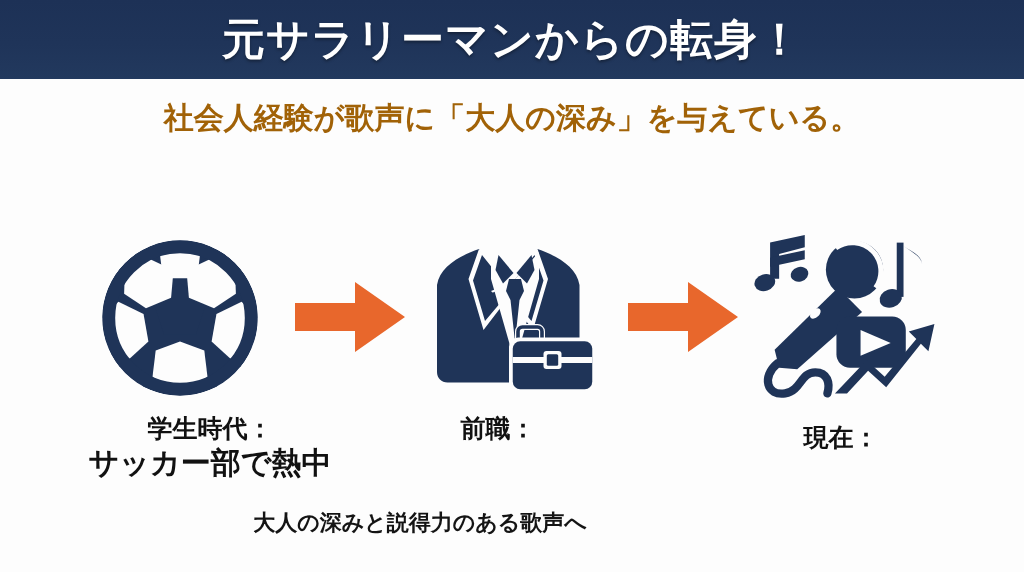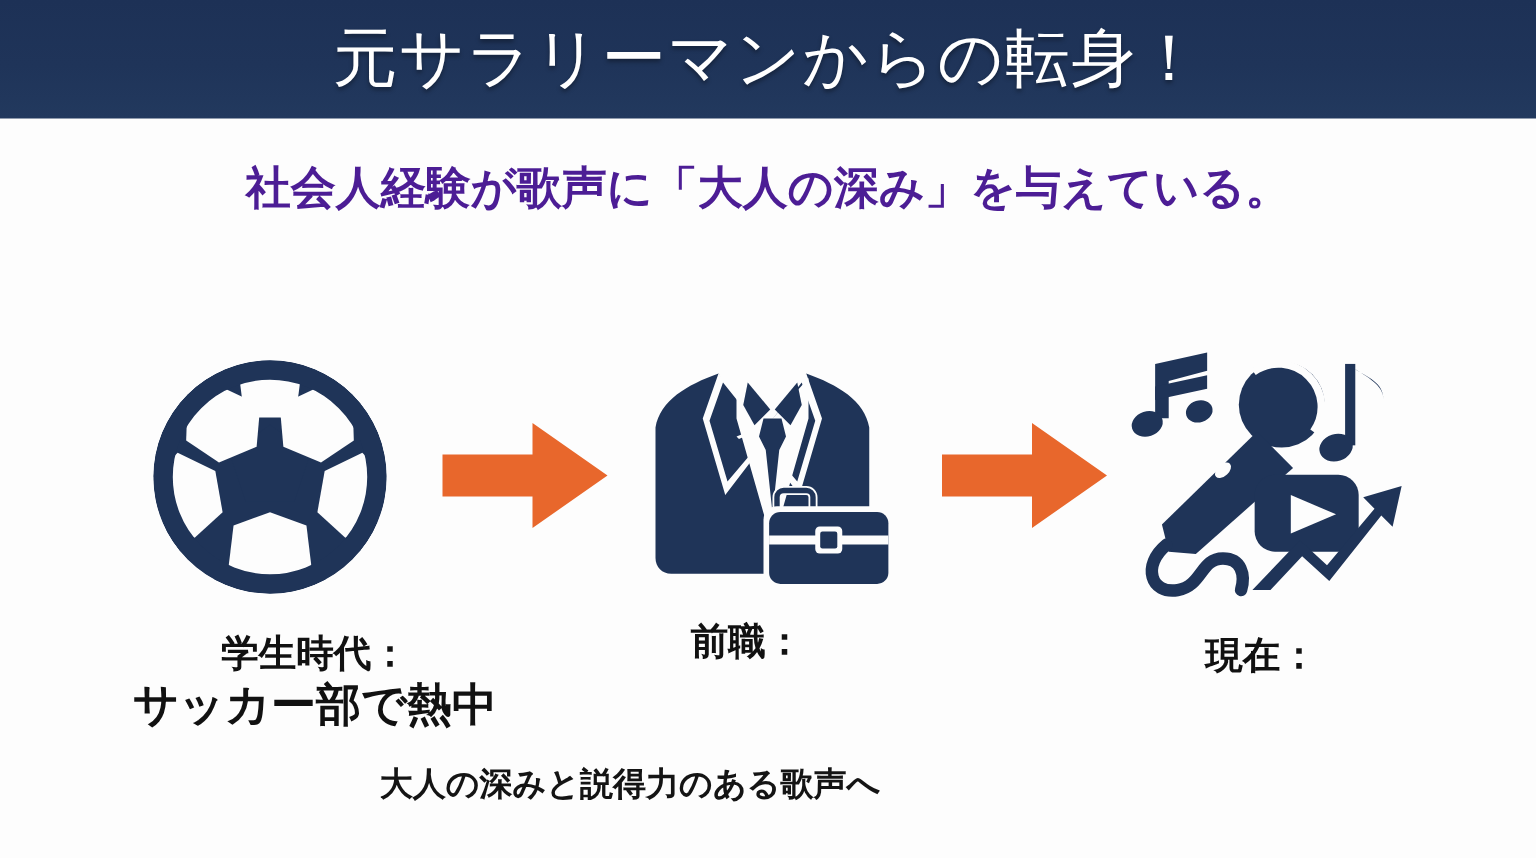--- a/index.html
+++ b/index.html
@@ -23,40 +23,39 @@
     width: 1024px;
     height: 79px;
     background: linear-gradient(180deg, #1d3156 0%, #1f3459 55%, #22395e 100%);
     display: flex;
     align-items: center;
     justify-content: center;
   }
   .header-title {
     color: #ffffff;
     font-size: 43px;
-    font-weight: normal;
+    font-weight: bold;
     letter-spacing: 1px;
     line-height: 1;
     text-shadow: 0 2px 3px rgba(0,0,0,0.35);
     white-space: nowrap;
   }
 
   
   .subtitle {
     position: absolute;
     left: 0;
     top: 101px;
     width: 1024px;
     text-align: center;
-    color: #4c1d95;
+    color: #a16207;
     font-size: 30px;
     font-weight: bold;
     line-height: 1.1;
     white-space: nowrap;
-    margin-top: 8px;
   }
 
   
   .flow-row {
     position: absolute;
     left: 0;
     top: 225px;
     width: 1024px;
     height: 185px;
   }
@@ -92,21 +91,21 @@
   .caption {
     position: absolute;
     top: 0;
     text-align: center;
     color: #111111;
     font-weight: bold;
     line-height: 1.28;
   }
   .caption .line1 { display: block; font-size: 25px; }
   .caption .line2 { display: block; font-size: 30px; white-space: nowrap; }
-  .cap-1 { left: 40px;  width: 340px; margin-top: 8px; }
+  .cap-1 { left: 40px;  width: 340px; }
   .cap-2 { left: 328px; width: 340px; }
   .cap-3 { left: 676px; width: 330px; margin-top: 9px; }
 
   
   .footer-note {
     position: absolute;
     left: 0;
     top: 508px;
     width: 840px;
     text-align: center;

